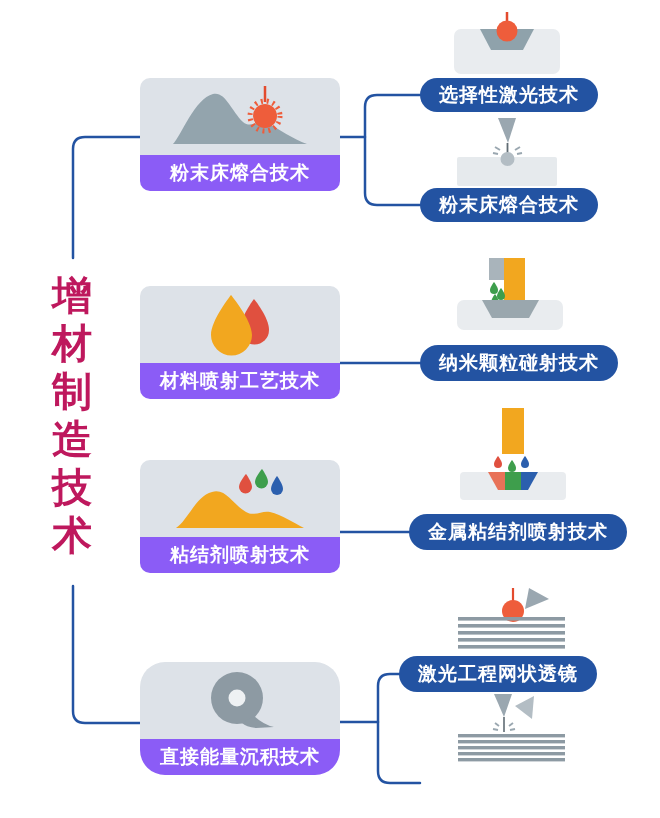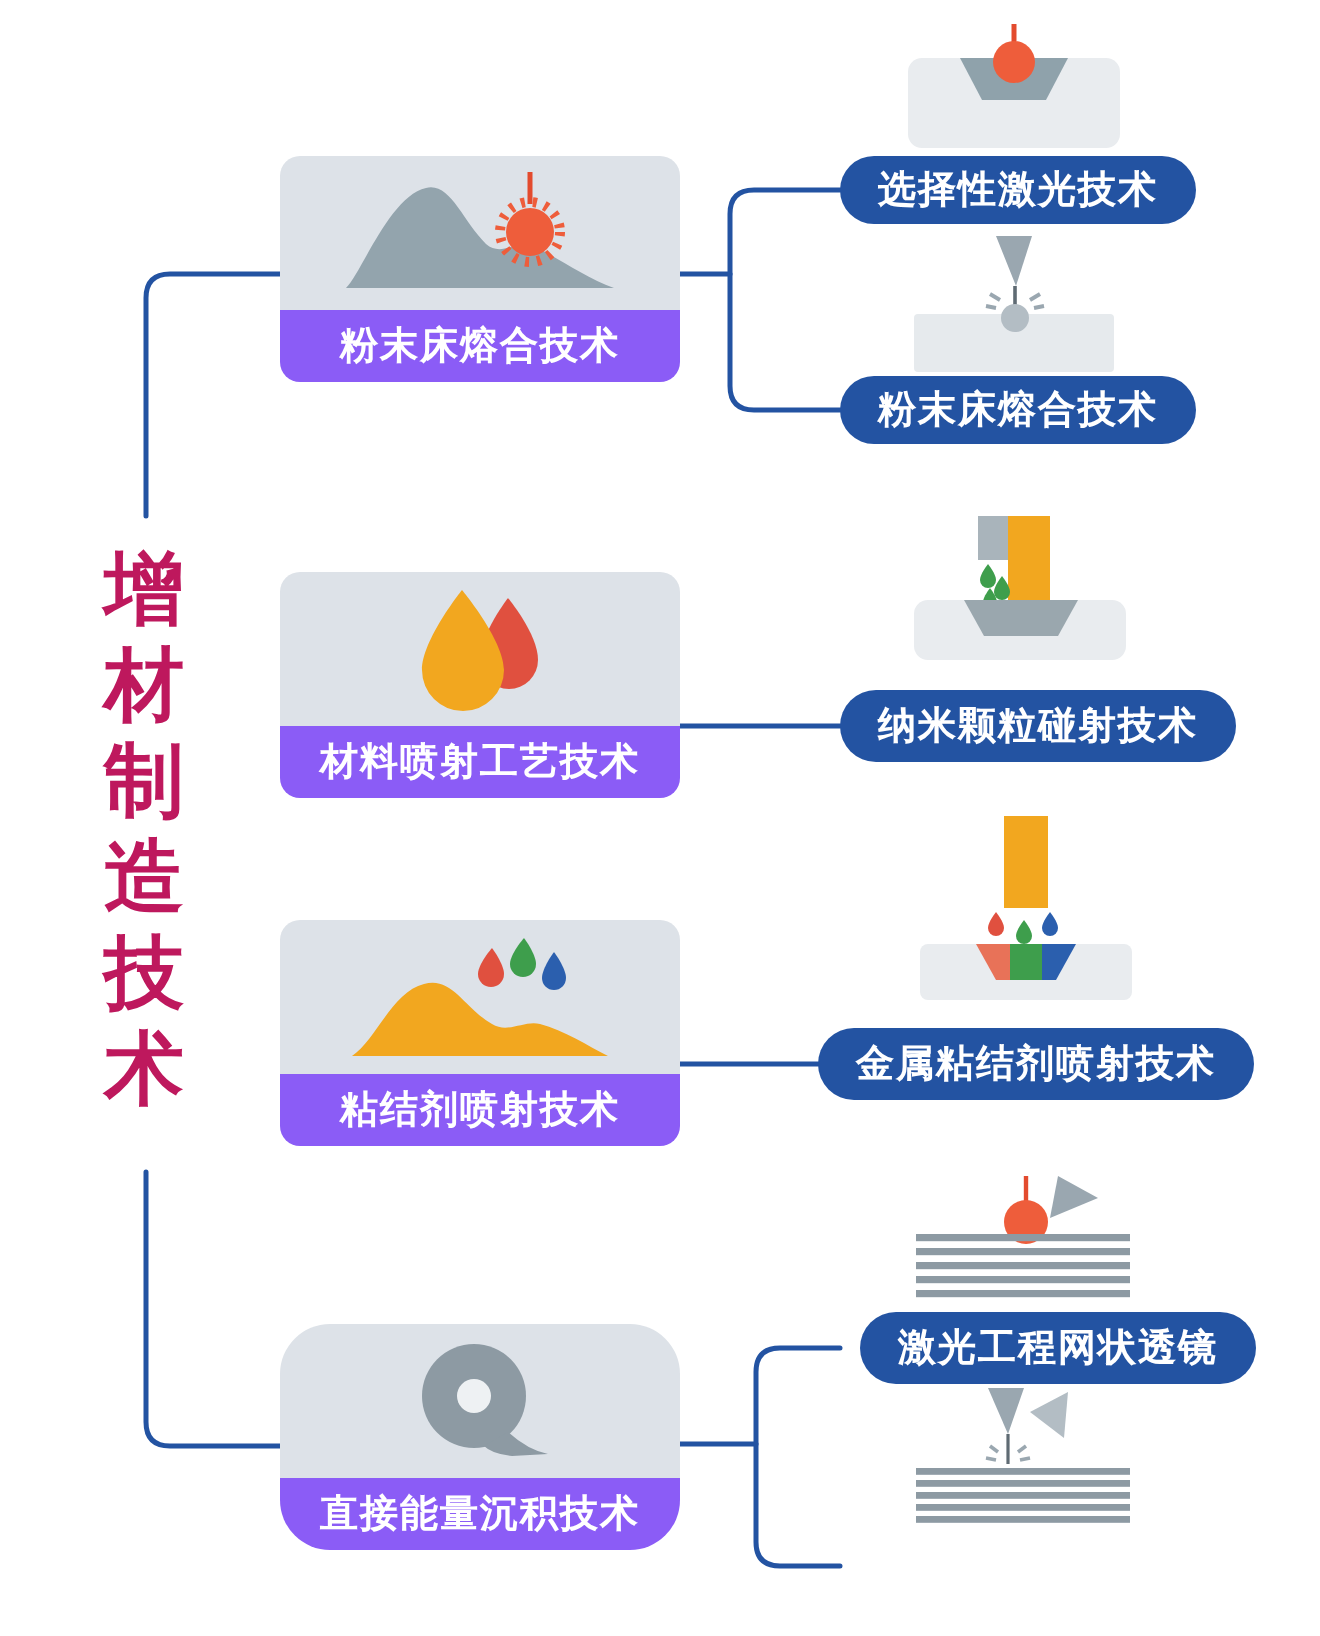--- a/index.html
+++ b/index.html
@@ -160,21 +160,21 @@
       <circle cx="59" cy="25" r="11" fill="#ee5d3b"></circle>
       <g fill="#8d9aa3">
         <rect x="4" y="31" width="107" height="3.6"></rect>
         <rect x="4" y="38" width="107" height="3.6"></rect>
         <rect x="4" y="45" width="107" height="3.6"></rect>
         <rect x="4" y="52" width="107" height="3.6"></rect>
         <rect x="4" y="59" width="107" height="3.6"></rect>
       </g>
     </svg>
   </div>
-  <div class="pill" style="left:430px; top:656px;">激光工程网状透镜</div>
+  <div class="pill" style="left:399px; top:656px;">激光工程网状透镜</div>
 
   <div class="subicon" style="left:454px; top:694px;">
     <svg width="115" height="68" viewBox="0 0 115 68">
       <polygon points="40,0 58,0 50,23" fill="#9aa7b0"></polygon>
       <line x1="50" y1="23" x2="50" y2="38" stroke="#5f6b73" stroke-width="1.6"></line>
       <polygon points="61,12 80,2 78,25" fill="#b3bdc4"></polygon>
       <g stroke="#9aa7b0" stroke-width="1.8">
         <line x1="41" y1="29" x2="45" y2="32"></line>
           <line x1="39" y1="35" x2="44" y2="36"></line>
         <line x1="59" y1="29" x2="55" y2="32"></line>

